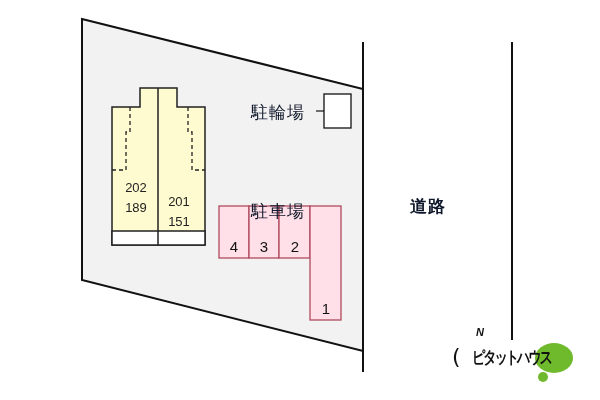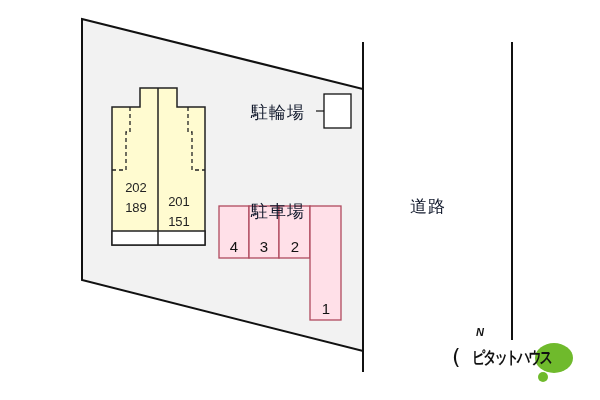--- a/index.html
+++ b/index.html
@@ -2,21 +2,21 @@
 <html><head>
 <meta charset="utf-8">
 <style>
   html, body { margin: 0; padding: 0; background: #ffffff; }
   body { width: 600px; height: 400px; position: relative; overflow: hidden;
          font-family: "DejaVu Sans", sans-serif; }
   svg.map { position: absolute; left: 0; top: 0; }
   .label { position: absolute; color: #0f172a; white-space: nowrap; }
   .lbl-bike { left: 251px; top: 101px; font-size: 17px; letter-spacing: 1px; }
   .lbl-parking { left: 251px; top: 181px; font-size: 17px; letter-spacing: 1px; margin-top: 19px; }
-  .lbl-road { left: 410px; top: 195px; font-size: 17px; letter-spacing: 1px; }
+  .lbl-road { left: 410px; top: 195px; font-size: 17px; letter-spacing: 1px; font-weight: bold; }
   .unit { position: absolute; font-family: "Liberation Sans", sans-serif; font-size: 13px;
           color: #222; text-align: center; width: 40px; line-height: 20px; }
   .unit-l { left: 116px; top: 178px; }
   .unit-r { left: 159px; top: 192px; }
   .space-num { position: absolute; font-family: "Liberation Sans", sans-serif; font-size: 15px;
                color: #111; width: 30px; text-align: center; }
   .north { position: absolute; left: 476px; top: 326px; font-family: "Liberation Sans", sans-serif;
            font-weight: bold; font-style: italic; font-size: 11px; color: #111; }
   .paren { position: absolute; left: 452px; top: 344px; font-size: 22px; color: #111;
            font-family: "DejaVu Sans", sans-serif; }

